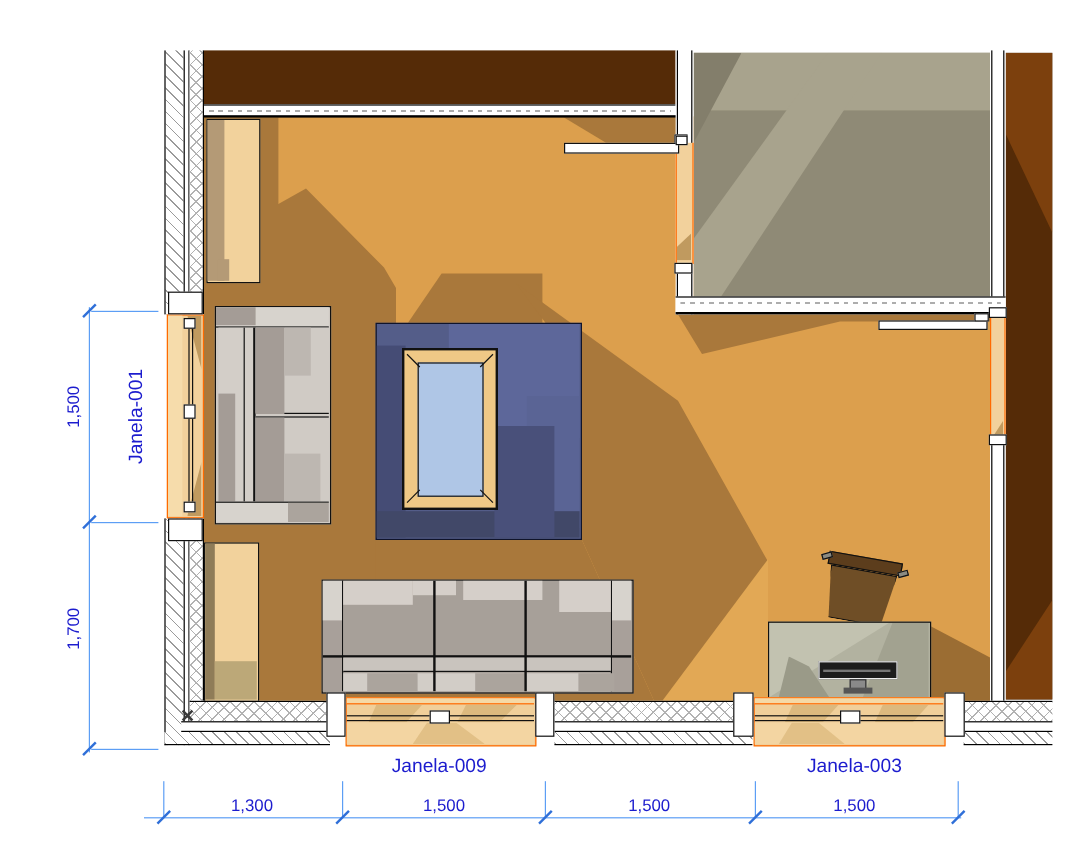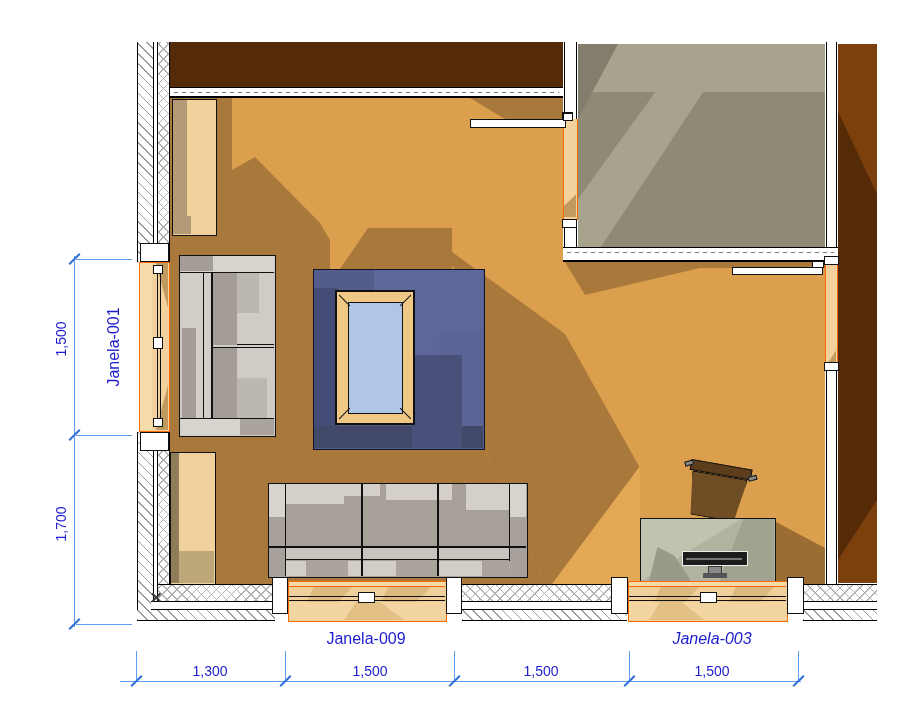--- a/index.html
+++ b/index.html
@@ -249,15 +249,15 @@
   <div class="tick a" style="left:128.5px;top:680px;"></div>
   <div class="tick a" style="left:277.5px;top:680px;"></div>
   <div class="tick a" style="left:446.5px;top:680px;"></div>
   <div class="tick a" style="left:621.5px;top:680px;"></div>
   <div class="tick a" style="left:790.5px;top:680px;"></div>
   <div class="dim-text a" style="left:175px;top:663px;width:70px;">1,300</div>
   <div class="dim-text a" style="left:335px;top:663px;width:70px;">1,500</div>
   <div class="dim-text a" style="left:506px;top:663px;width:70px;">1,500</div>
   <div class="dim-text a" style="left:677px;top:663px;width:70px;">1,500</div>
   <div class="jan-text a" style="left:301px;top:630px;width:130px;">Janela-009</div>
-  <div class="jan-text a" style="left:647px;top:630px;width:130px;font-style:italic;">Janela-003</div>
+  <div class="jan-text a" style="left:647px;top:630px;width:130px;">Janela-003</div>
 
 </div>
 
 </body></html>

